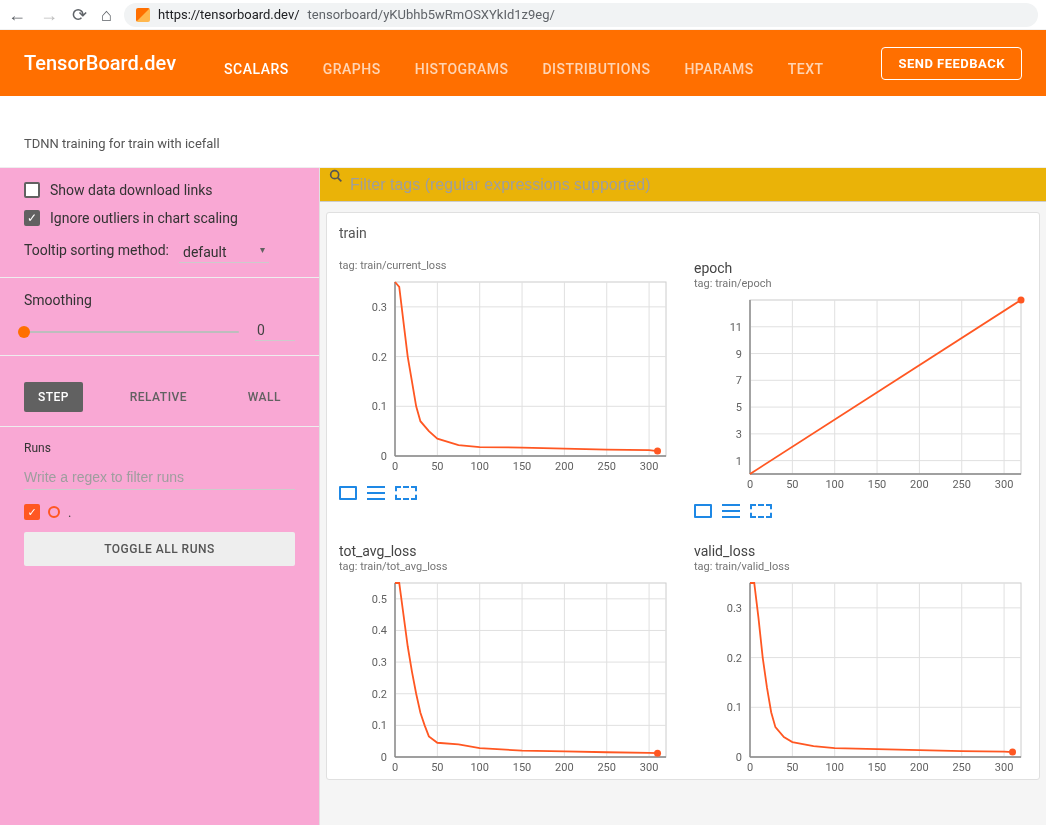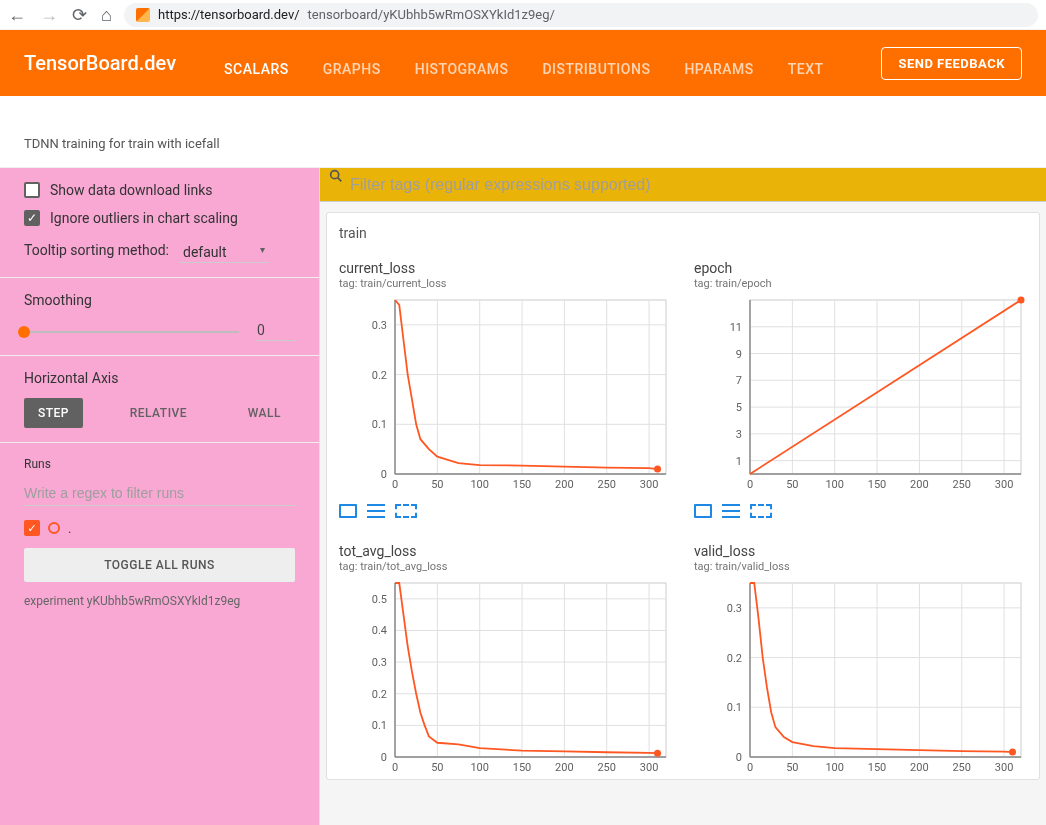--- a/index.html
+++ b/index.html
@@ -137,58 +137,55 @@
       <div style="font-size:14px;color:#333;">Smoothing</div>
       <div class="slider-row">
         <div class="slider">
           <div class="slider-thumb"></div>
         </div>
         <div class="slider-value">0</div>
       </div>
     </div>
 
     <div class="sidebar-section">
-      <div style="font-size:14px;color:#333;">Horizontal Axis</div>
       <div class="axis-buttons">
         <div class="axis-btn active">STEP</div>
         <div class="axis-btn">RELATIVE</div>
         <div class="axis-btn">WALL</div>
       </div>
     </div>
 
     <div class="sidebar-section noborder">
       <div style="font-size:12px;color:#333;">Runs</div>
       <input class="regex-input" placeholder="Write a regex to filter runs" style="">
       <div class="run-row">
         <span class="run-cb">✓</span>
         <span class="run-circle"></span>
         <span>.</span>
       </div>
       <div class="toggle-all">TOGGLE ALL RUNS</div>
-      <div class="exp-id">experiment yKUbhb5wRmOSXYkId1z9eg</div>
     </div>
   </div>
 
   <div class="content">
     <div class="filter-bar">
       <span class="mag">
         <svg width="16" height="16" viewBox="0 0 24 24" fill="none" stroke="#555" stroke-width="2.5">
             <circle cx="10" cy="10" r="6"></circle>
             <line x1="20" y1="20" x2="14.5" y2="14.5"></line>
           </svg>
       </span>
       <input class="filter-input" placeholder="Filter tags (regular expressions supported)" style="">
     </div>
 
     <div class="card">
       <div class="card-header">train</div>
       <div class="charts-grid">
 
         <div class="chart-block">
-          <div class="chart-title">current_loss</div>
           <div class="chart-tag">tag: train/current_loss</div>
           <div class="chart-area"><svg width="100%" height="100%" viewBox="0 0 333 200">
                 <rect x="56" y="4" width="271" height="174" fill="#fff" stroke="#ccc"></rect>
                 <line x1="56" y1="178" x2="327" y2="178" stroke="#e0e0e0"></line>
                 <text x="48" y="182" text-anchor="end" font-size="11" fill="#616161">0</text>
                 <line x1="56" y1="128.28571428571428" x2="327" y2="128.28571428571428" stroke="#e0e0e0"></line>
                 <text x="48" y="132.28571428571428" text-anchor="end" font-size="11" fill="#616161">0.1</text>
                 <line x1="56" y1="78.57142857142856" x2="327" y2="78.57142857142856" stroke="#e0e0e0"></line>
                 <text x="48" y="82.57142857142856" text-anchor="end" font-size="11" fill="#616161">0.2</text>
                 <line x1="56" y1="28.857142857142833" x2="327" y2="28.857142857142833" stroke="#e0e0e0"></line>

